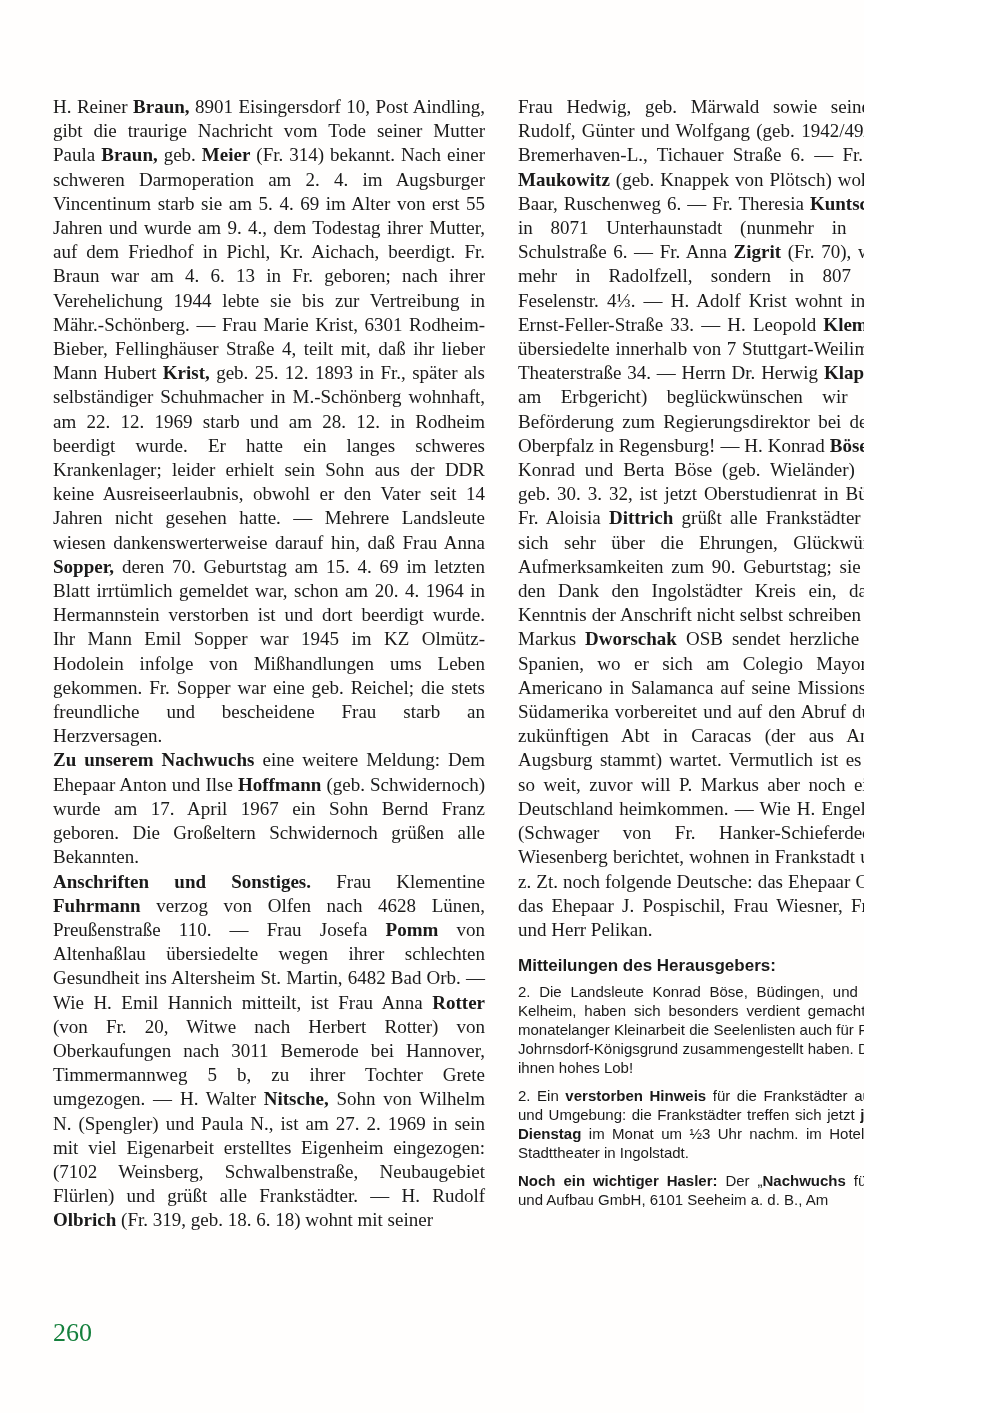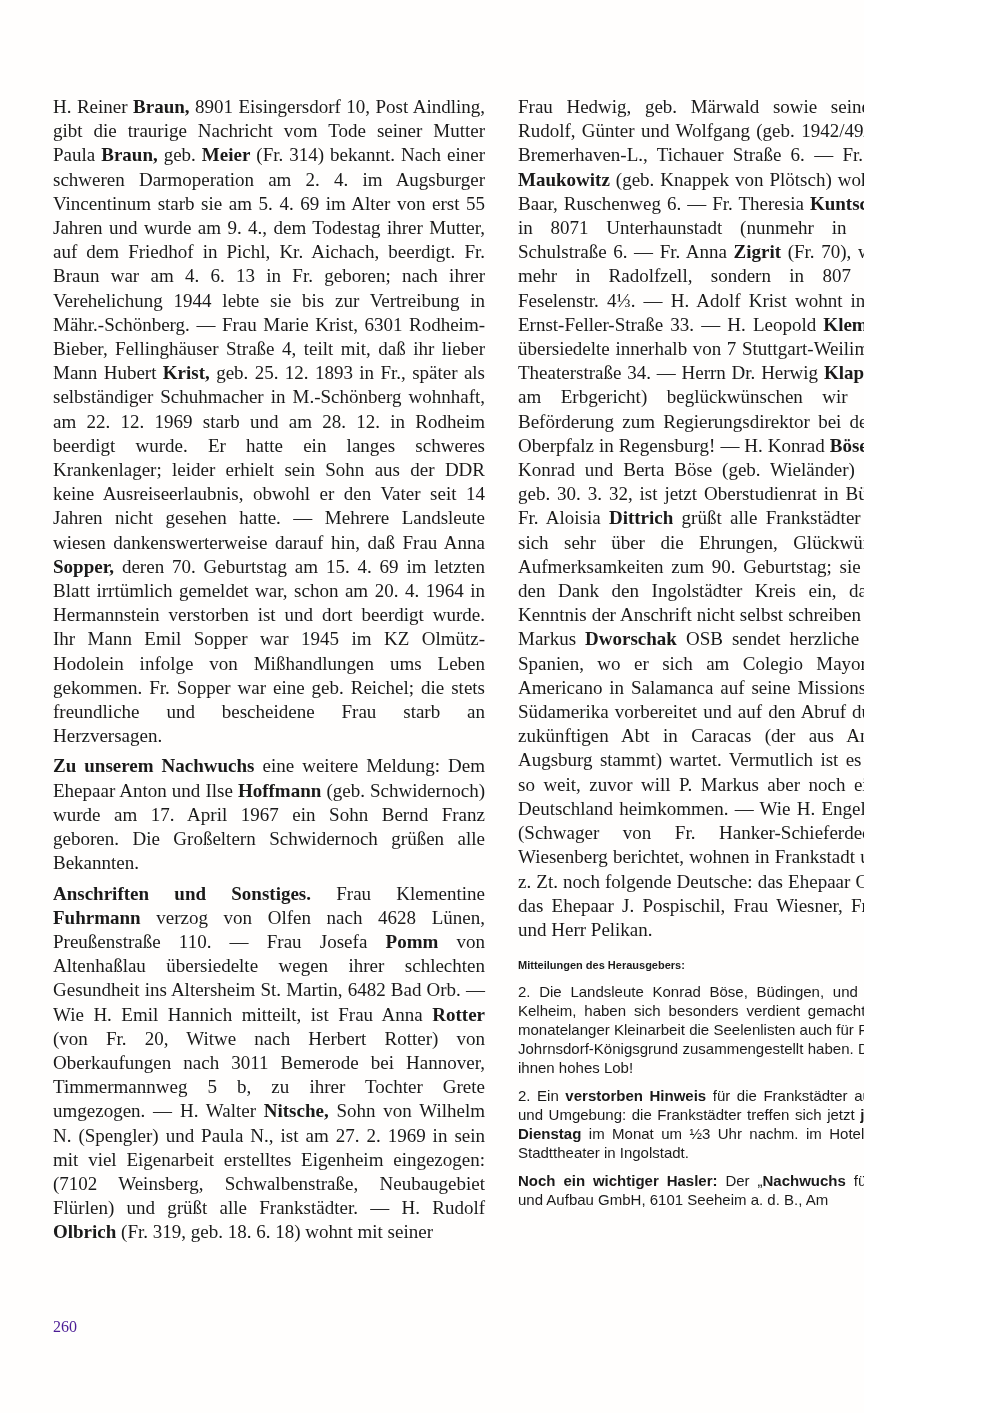--- a/index.html
+++ b/index.html
@@ -26,47 +26,46 @@
   .col {
     width: 432px;
     font-size: 19px;
     line-height: 24.2px;
     text-align: justify;
   }
   .para {
     margin: 0;
   }
   .para + .para {
-    margin-top: 6px;
   }
   b { font-weight: bold; }
   .notices {
     margin-top: 14px;
     font-family: "Liberation Sans", sans-serif;
   }
   .notices-heading {
     font-weight: bold;
-    font-size: 11px;
+    font-size: 17px;
     line-height: 19px;
     margin-bottom: 7px;
     text-align: left;
   }
   .notice-para {
     font-size: 15px;
     line-height: 19px;
     margin: 0 0 9px 0;
     text-align: justify;
   }
   .page-number {
     position: absolute;
     left: 53px;
     top: 1318px;
-    font-size: 16px;
+    font-size: 26px;
     font-family: "Liberation Serif", serif;
-    color: #4c1d95;
+    color: #15803d;
   }
 </style>
 </head>
 <body>
 
 <div class="page">
   <div class="columns">
 
     <div class="col">
         <p class="para">H. Reiner <b>Braun,</b> 8901 Eisingersdorf 10, Post Aindling, gibt die traurige Nachricht vom Tode seiner Mutter Paula <b>Braun,</b> geb. <b>Meier</b> (Fr. 314) bekannt. Nach einer schweren Darmoperation am 2. 4. im Augsburger Vincentinum starb sie am 5. 4. 69 im Alter von erst 55 Jahren und wurde am 9. 4., dem Todestag ihrer Mutter, auf dem Friedhof in Pichl, Kr. Aichach, beerdigt. Fr. Braun war am 4. 6. 13 in Fr. geboren; nach ihrer Verehelichung 1944 lebte sie bis zur Vertreibung in Mähr.-Schönberg. — Frau Marie Krist, 6301 Rodheim-Bieber, Fellinghäuser Straße 4, teilt mit, daß ihr lieber Mann Hubert <b>Krist,</b> geb. 25. 12. 1893 in Fr., später als selbständiger Schuhmacher in M.-Schönberg wohnhaft, am 22. 12. 1969 starb und am 28. 12. in Rodheim beerdigt wurde. Er hatte ein langes schweres Krankenlager; leider erhielt sein Sohn aus der DDR keine Ausreiseerlaubnis, obwohl er den Vater seit 14 Jahren nicht gesehen hatte. — Mehrere Landsleute wiesen dankenswerterweise darauf hin, daß Frau Anna <b>Sopper,</b> deren 70. Geburtstag am 15. 4. 69 im letzten Blatt irrtümlich gemeldet war, schon am 20. 4. 1964 in Hermannstein verstorben ist und dort beerdigt wurde. Ihr Mann Emil Sopper war 1945 im KZ Olmütz-Hodolein infolge von Mißhandlungen ums Leben gekommen. Fr. Sopper war eine geb. Reichel; die stets freundliche und bescheidene Frau starb an Herzversagen.</p>

